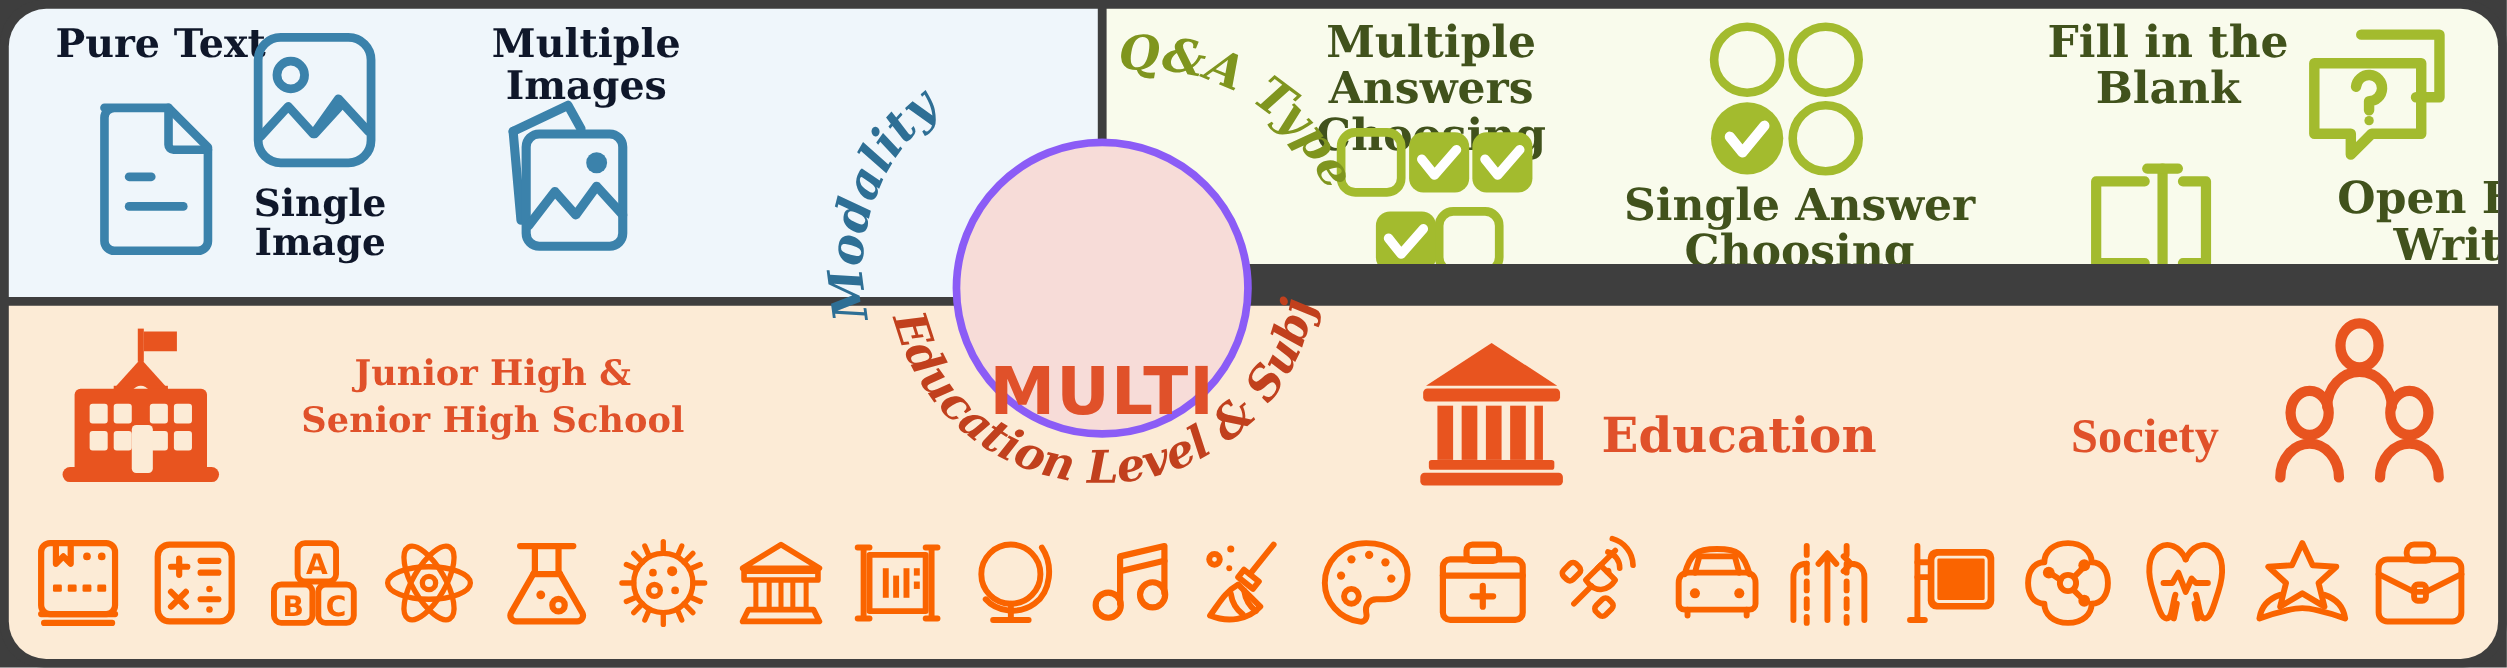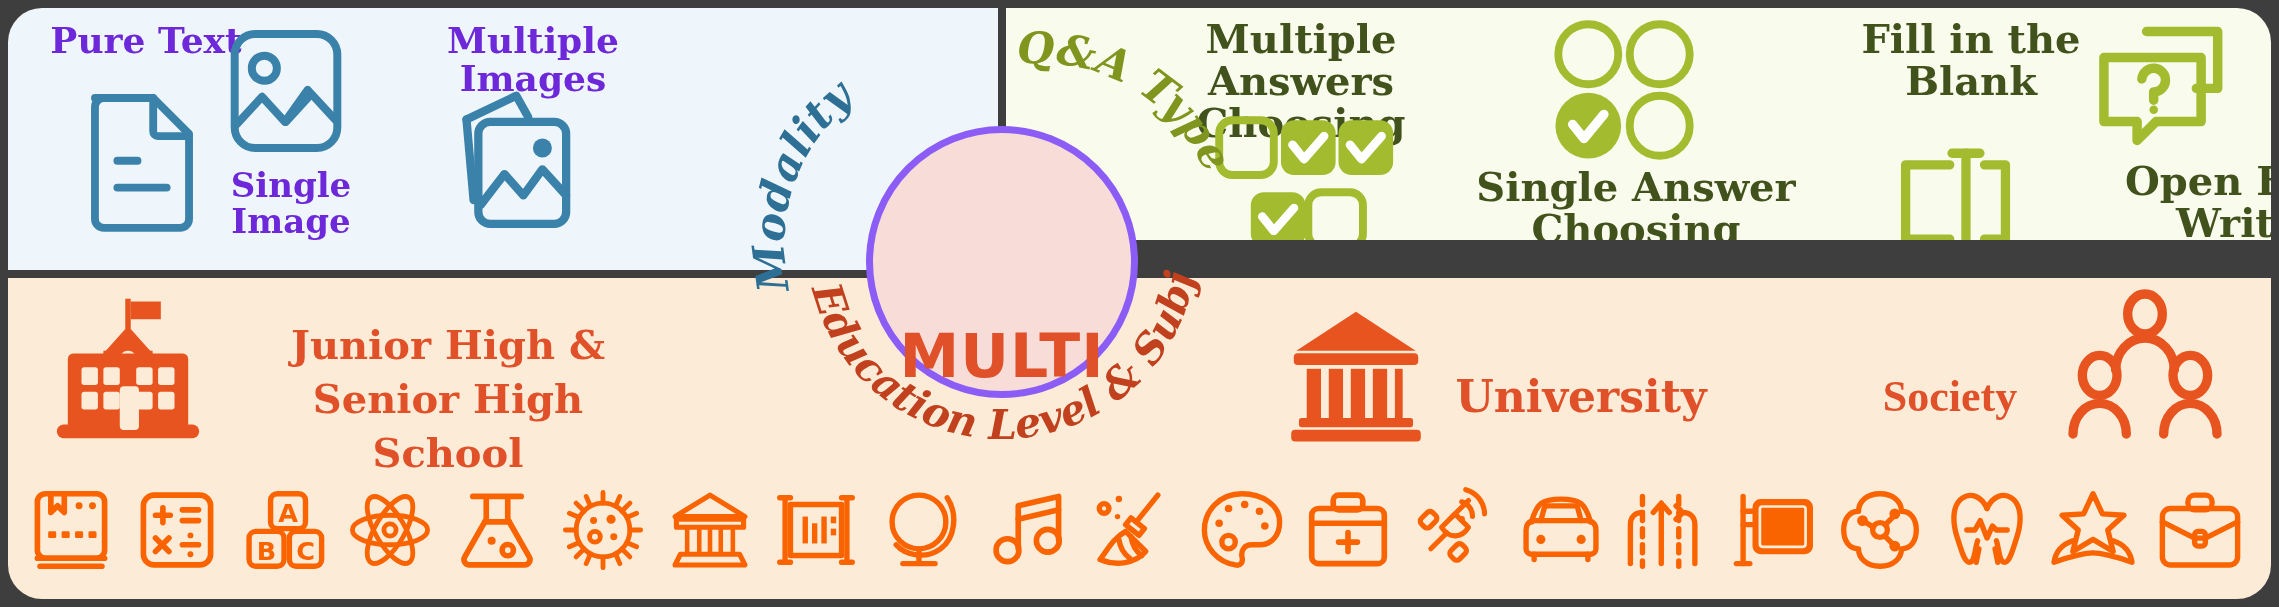--- a/index.html
+++ b/index.html
@@ -70,21 +70,21 @@
 
   
   .lbl{
     position:absolute;
     font-family:"DejaVu Serif", serif;
     font-weight:bold;
     text-align:center;
     line-height:1.05;
     white-space:pre-line;
   }
-  .blue-txt{color:#6d28d9;}
+  .blue-txt{color:#0f172a;}
   .green-txt{color:#41521c;}
   .orange-txt{color:#e0512a;}
 
   .icon{position:absolute;}
   svg{display:block;overflow:visible;}
 
   
   #subject-strip{
     position:absolute;
     left:28px;top:470px;
@@ -225,40 +225,40 @@
           <rect x="80" y="52" width="12" height="13" rx="2"></rect>
           <rect x="24" y="70" width="12" height="13" rx="2"></rect>
           <rect x="40" y="70" width="12" height="13" rx="2"></rect>
           <rect x="64" y="70" width="12" height="13" rx="2"></rect>
           <rect x="80" y="70" width="12" height="13" rx="2"></rect>
           <rect x="52" y="66" width="14" height="32" rx="3"></rect>
         </g>
       </svg>
     </div>
 
-    <div class="lbl orange-txt" style="left:230px;top:40px;width:420px;font-size:40px;line-height:1.35;">Junior High &amp;
+    <div class="lbl orange-txt" style="left:230px;top:40px;width:420px;font-size:32px;line-height:1.35;">Junior High &amp;
 Senior High School</div>
 
     <div class="icon" style="left:1278px;top:28px;width:140px;height:136px;">
       <svg viewBox="0 0 108 104" width="140" height="136" fill="#e8541f">
         <path d="M54 4 L100 34 H8 Z"></path>
         <rect x="6" y="36" width="96" height="9" rx="3"></rect>
         <g>
           <rect x="16" y="48" width="11" height="38"></rect>
           <rect x="33" y="48" width="11" height="38"></rect>
           <rect x="50" y="48" width="11" height="38"></rect>
           <rect x="67" y="48" width="11" height="38"></rect>
           <rect x="84" y="48" width="6" height="38"></rect>
         </g>
         <rect x="10" y="86" width="88" height="7" rx="2"></rect>
         <rect x="4" y="95" width="100" height="9" rx="3"></rect>
       </svg>
     </div>
 
-    <div class="lbl orange-txt" style="left:1428px;top:96px;width:290px;font-size:44px;">University</div>
+    <div class="lbl orange-txt" style="left:1428px;top:96px;width:290px;font-size:44px;">Education</div>
 
     <div class="lbl orange-txt" style="left:1832px;top:96px;width:220px;font-size:44px;font-family:Liberation Serif, serif;">Society</div>
 
     <div class="icon" style="left:2062px;top:12px;width:150px;height:152px;">
       <svg viewBox="0 0 112 114" width="150" height="152" fill="none" stroke="#e8541f" stroke-width="7" stroke-linecap="round" stroke-linejoin="round">
         <ellipse cx="56" cy="18" rx="13" ry="15"></ellipse>
         <path d="M34 60 a22 24 0 0 1 44 0"></path>
         <ellipse cx="22" cy="64" rx="13" ry="15"></ellipse>
         <path d="M2 108 a20 23 0 0 1 40 0"></path>
         <ellipse cx="90" cy="64" rx="13" ry="15"></ellipse>

